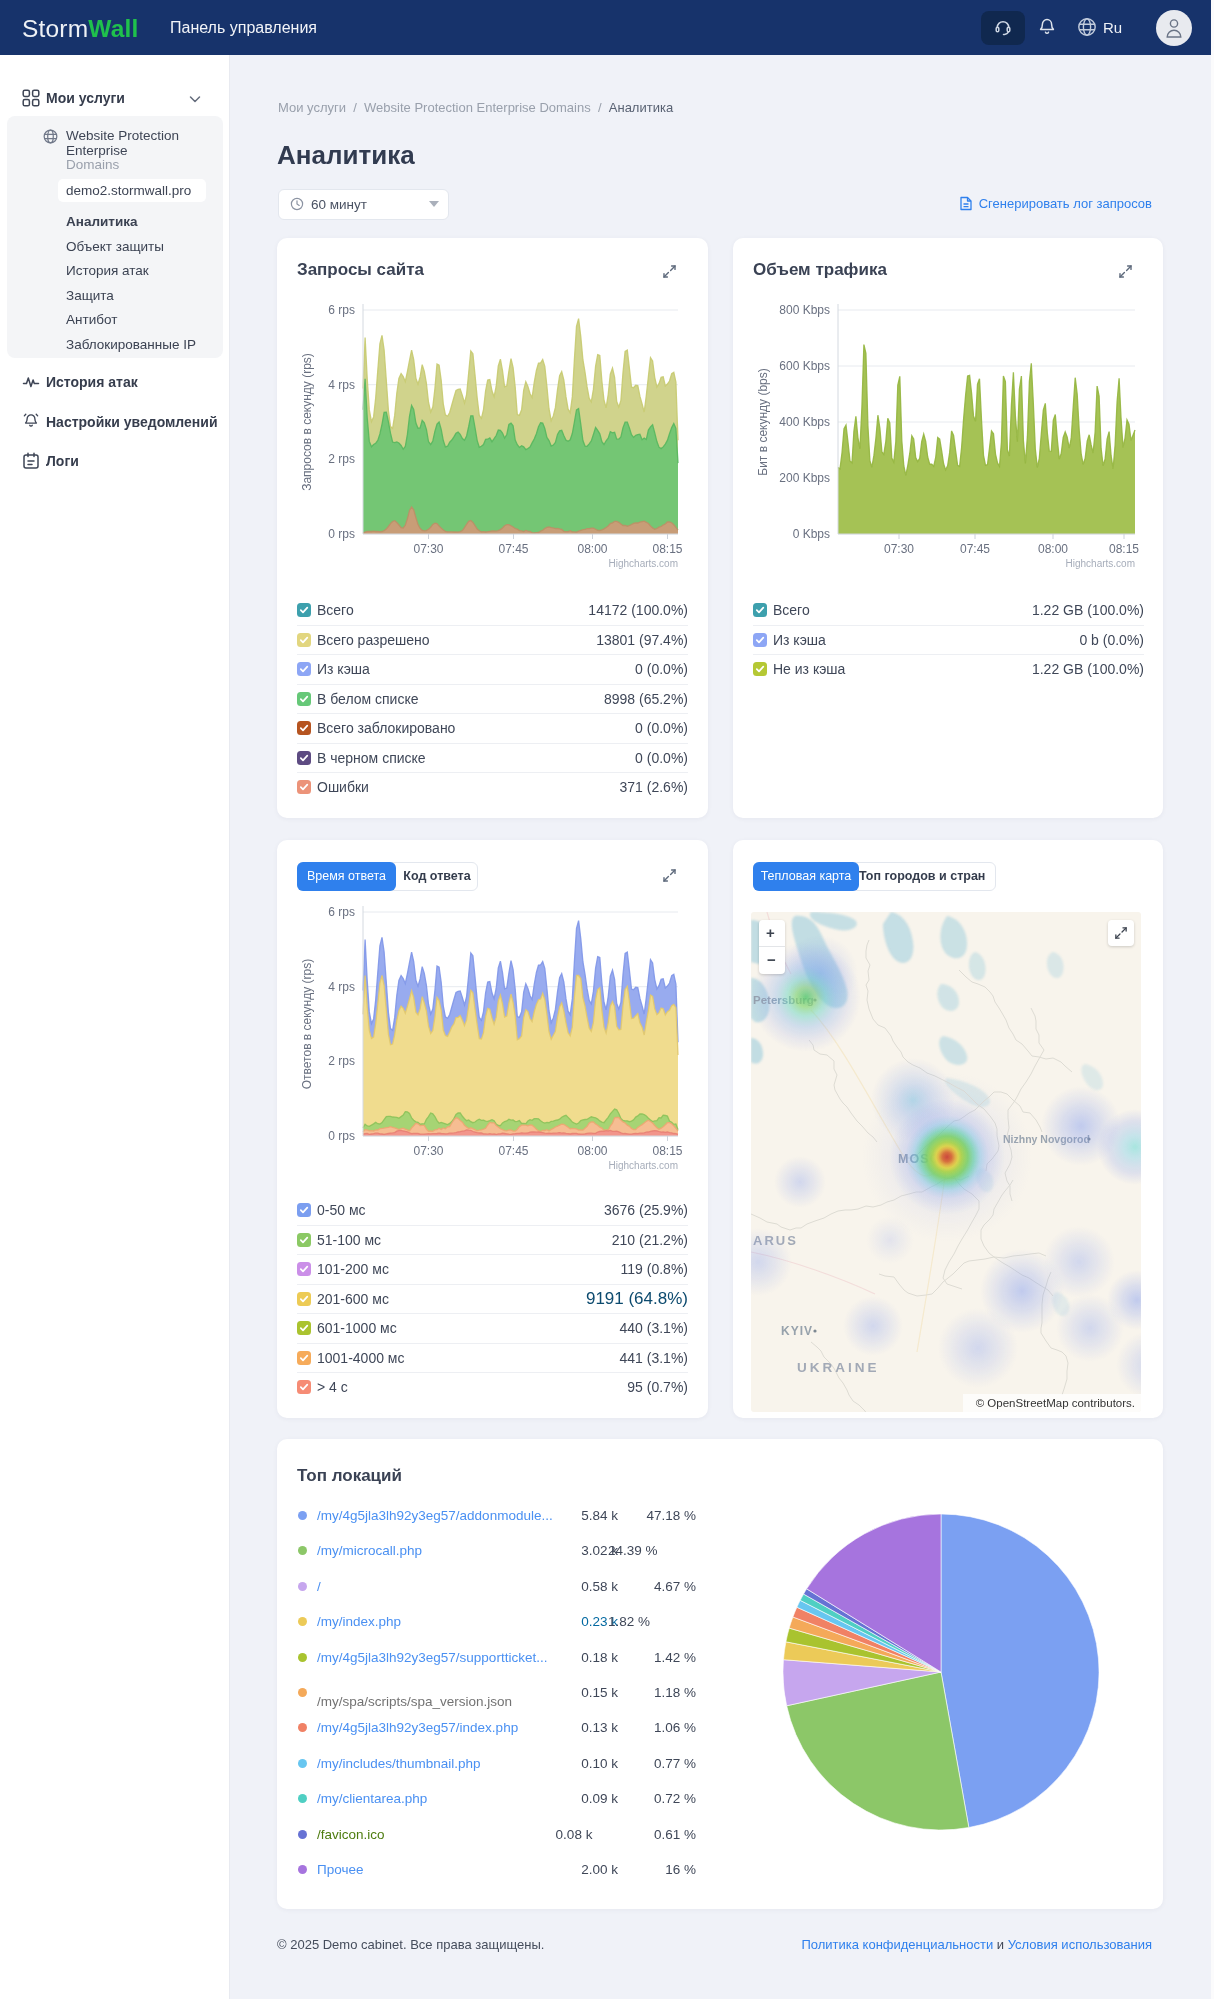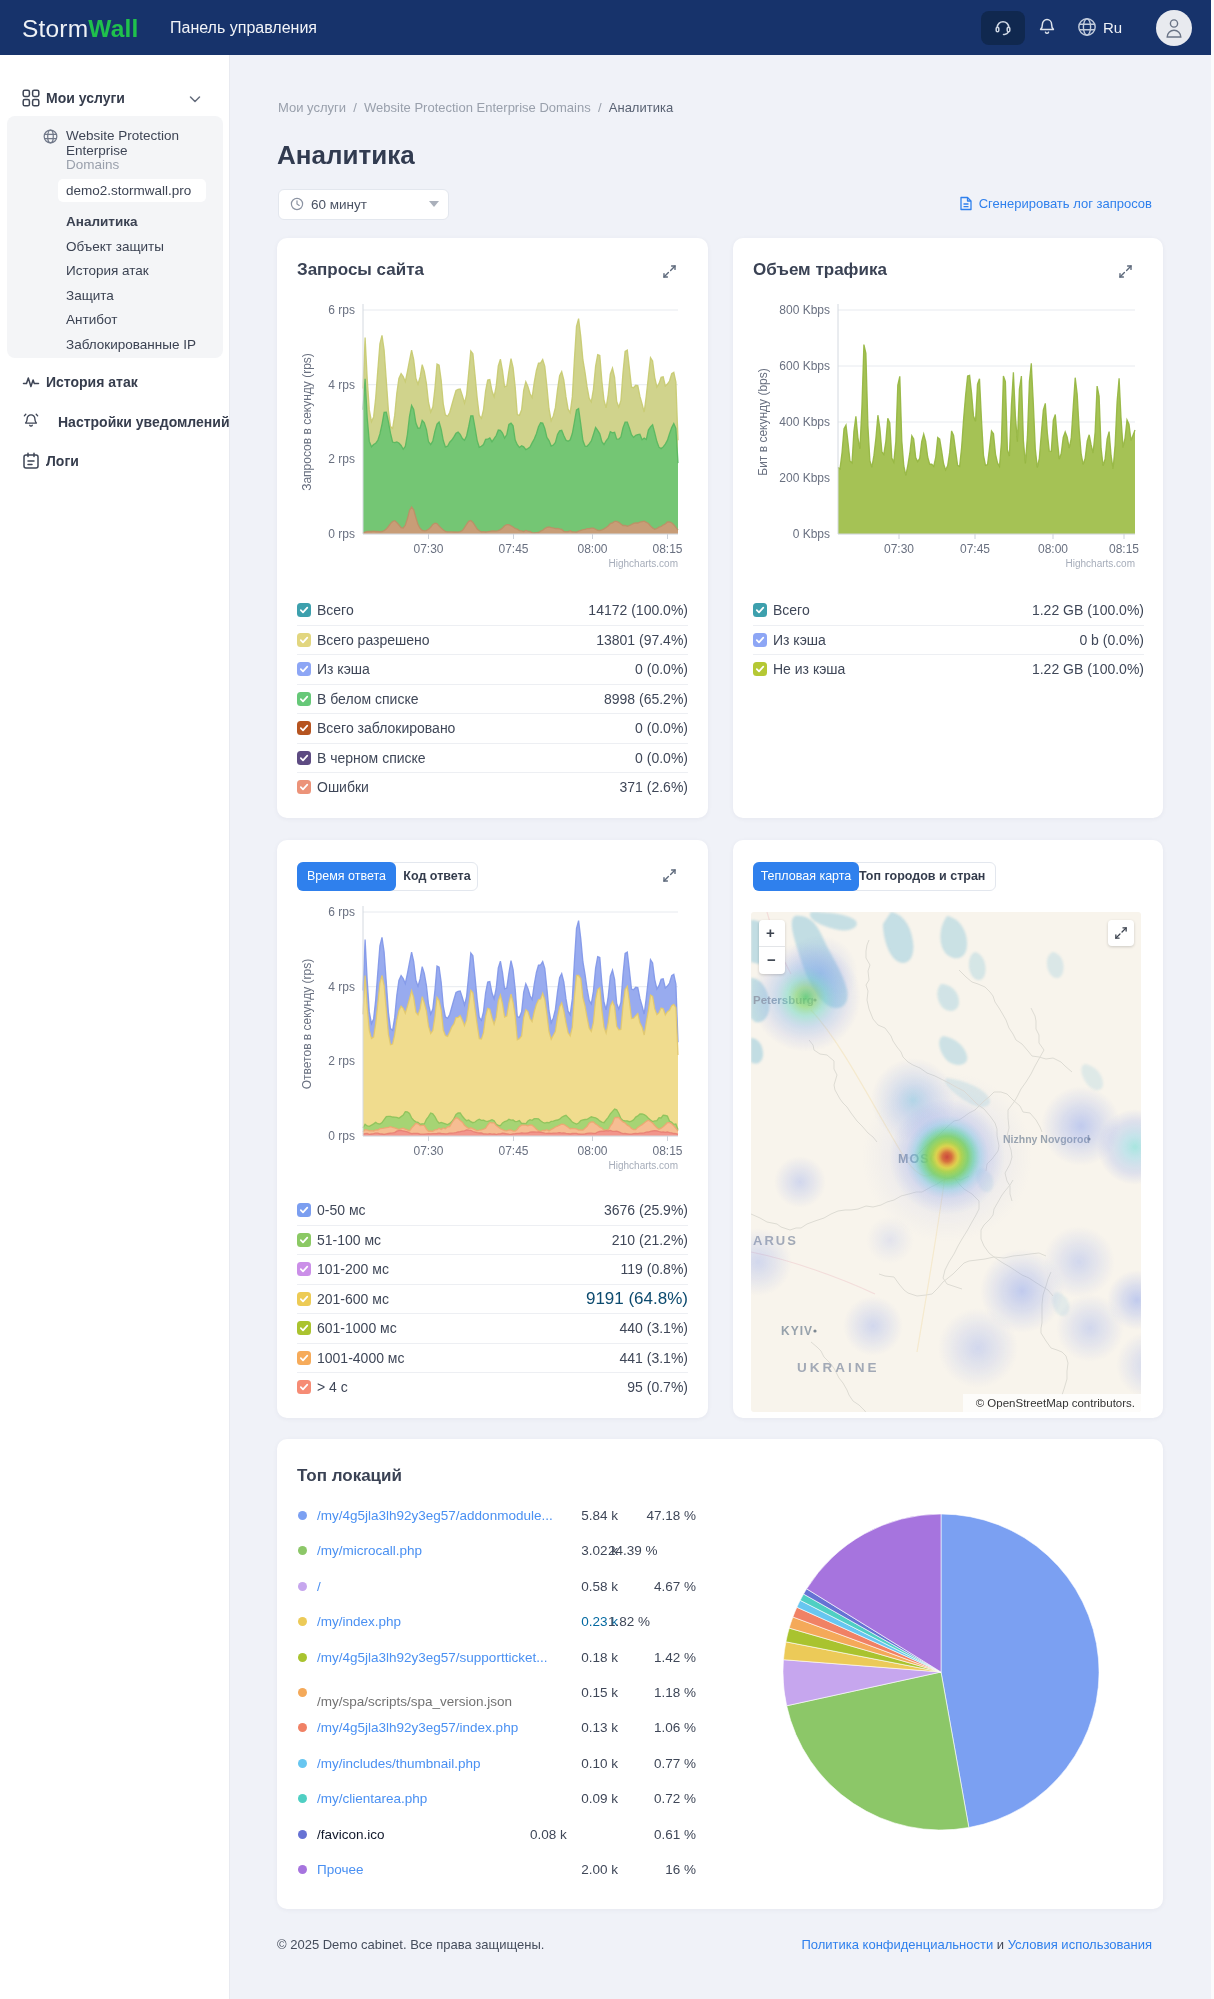--- a/index.html
+++ b/index.html
@@ -74,21 +74,21 @@
     <path d="M1.5 10.5 h3 l1.8-5.5 2.6 8.5 2.2-6.5 1.2 3.5 h4.2" stroke="#3e4555" stroke-width="1.5" fill="none" stroke-linecap="round" stroke-linejoin="round"></path>
   </svg>
 <div class="abs" style="left:46px;top:374px;font-size:14px;font-weight:bold;color:#363d4d">История атак</div>
 <svg class="abs" style="left:22px;top:412px" width="18" height="18" viewBox="0 0 20 20">
     <g stroke="#3e4555" stroke-width="1.5" fill="none" stroke-linecap="round" stroke-linejoin="round">
       <path d="M10 3.2 a4.3 4.3 0 0 1 4.3 4.3 c0 3.2 1.1 4.2 1.7 4.8 H4 c0.6-0.6 1.7-1.6 1.7-4.8 A4.3 4.3 0 0 1 10 3.2 Z"></path>
       <path d="M8.6 14.8 a1.5 1.5 0 0 0 2.8 0"></path>
       <path d="M15.8 2.5 l1.6 1.8 M4.2 2.5 L2.6 4.3"></path>
     </g>
   </svg>
-<div class="abs" style="left:58px;top:414px;font-size:14px;font-weight:bold;color:#363d4d">Настройки уведомлений</div>
+<div class="abs" style="left:46px;top:414px;font-size:14px;font-weight:bold;color:#363d4d">Настройки уведомлений</div>
 <svg class="abs" style="left:22px;top:452px" width="18" height="18" viewBox="0 0 18 18">
     <g stroke="#3e4555" stroke-width="1.5" fill="none" stroke-linecap="round">
       <rect x="2" y="3" width="14" height="13" rx="2"></rect>
       <path d="M6 1.2 V4.6 M12 1.2 V4.6 M6 9 h6 M6 12.4 h4"></path>
     </g>
   </svg>
 <div class="abs" style="left:46px;top:453px;font-size:14px;font-weight:bold;color:#363d4d">Логи</div>
 <div class="abs" style="left:278px;top:100px;font-size:13px;color:#99a0ac">Мои услуги &nbsp;/&nbsp; Website Protection Enterprise Domains &nbsp;/&nbsp; <span style="color:#596273">Аналитика</span></div>
 <div class="abs" style="left:277px;top:140px;font-size:26px;font-weight:bold;color:#313b50">Аналитика</div>
 <div class="abs" style="left:278px;top:189px;width:171px;height:31px;background:#fff;border:1px solid #e3e7ee;border-radius:6px"></div>
@@ -595,22 +595,22 @@
 <div class="abs" style="left:608px;top:1720px;width:88px;text-align:right;font-size:13.5px;color:#3f4758">1.06 %</div>
 <div class="abs" style="left:298px;top:1759px;width:9px;height:9px;border-radius:50%;background:#67c6f0"></div>
 <div class="abs" style="left:317px;top:1756px;font-size:13.5px;color:#4a90f2">/my/includes/thumbnail.php</div>
 <div class="abs" style="left:530px;top:1756px;width:88px;text-align:right;font-size:13.5px;color:#3f4758">0.10 k</div>
 <div class="abs" style="left:608px;top:1756px;width:88px;text-align:right;font-size:13.5px;color:#3f4758">0.77 %</div>
 <div class="abs" style="left:298px;top:1794px;width:9px;height:9px;border-radius:50%;background:#4fcfc3"></div>
 <div class="abs" style="left:317px;top:1791px;font-size:13.5px;color:#4a90f2">/my/clientarea.php</div>
 <div class="abs" style="left:530px;top:1791px;width:88px;text-align:right;font-size:13.5px;color:#3f4758">0.09 k</div>
 <div class="abs" style="left:608px;top:1791px;width:88px;text-align:right;font-size:13.5px;color:#3f4758">0.72 %</div>
 <div class="abs" style="left:298px;top:1830px;width:9px;height:9px;border-radius:50%;background:#6672d4"></div>
-<div class="abs" style="left:317px;top:1827px;font-size:13.5px;color:#0f172a">/favicon.ico</div>
-<div class="abs" style="left:530px;top:1827px;width:88px;text-align:left;font-size:13.5px;color:#3f4758">0.08 k</div>
+<div class="abs" style="left:317px;top:1827px;font-size:13.5px;color:#4d7c0f">/favicon.ico</div>
+<div class="abs" style="left:530px;top:1827px;width:88px;text-align:center;font-size:13.5px;color:#3f4758">0.08 k</div>
 <div class="abs" style="left:608px;top:1827px;width:88px;text-align:right;font-size:13.5px;color:#3f4758">0.61 %</div>
 <div class="abs" style="left:298px;top:1865px;width:9px;height:9px;border-radius:50%;background:#a674de"></div>
 <div class="abs" style="left:317px;top:1862px;font-size:13.5px;color:#4a90f2">Прочее</div>
 <div class="abs" style="left:530px;top:1862px;width:88px;text-align:right;font-size:13.5px;color:#3f4758">2.00 k</div>
 <div class="abs" style="left:608px;top:1862px;width:88px;text-align:right;font-size:13.5px;color:#3f4758">16 %</div>
 <svg class="abs" style="left:783px;top:1514px" width="316" height="316" viewBox="0 0 316 316">
     <path d="M158 158 L158.00 0.00 A158 158 0 0 1 185.85 313.53 Z" fill="#7ba0f2" stroke="#fff" stroke-width="0.6"></path>
     <path d="M158 158 L185.85 313.53 A158 158 0 0 1 3.66 191.79 Z" fill="#8cc768" stroke="#fff" stroke-width="0.6"></path>
     <path d="M158 158 L3.66 191.79 A158 158 0 0 1 0.48 145.70 Z" fill="#c6a6ee" stroke="#fff" stroke-width="0.6"></path>
     <path d="M158 158 L0.48 145.70 A158 158 0 0 1 2.91 127.81 Z" fill="#ecca58" stroke="#fff" stroke-width="0.6"></path>

